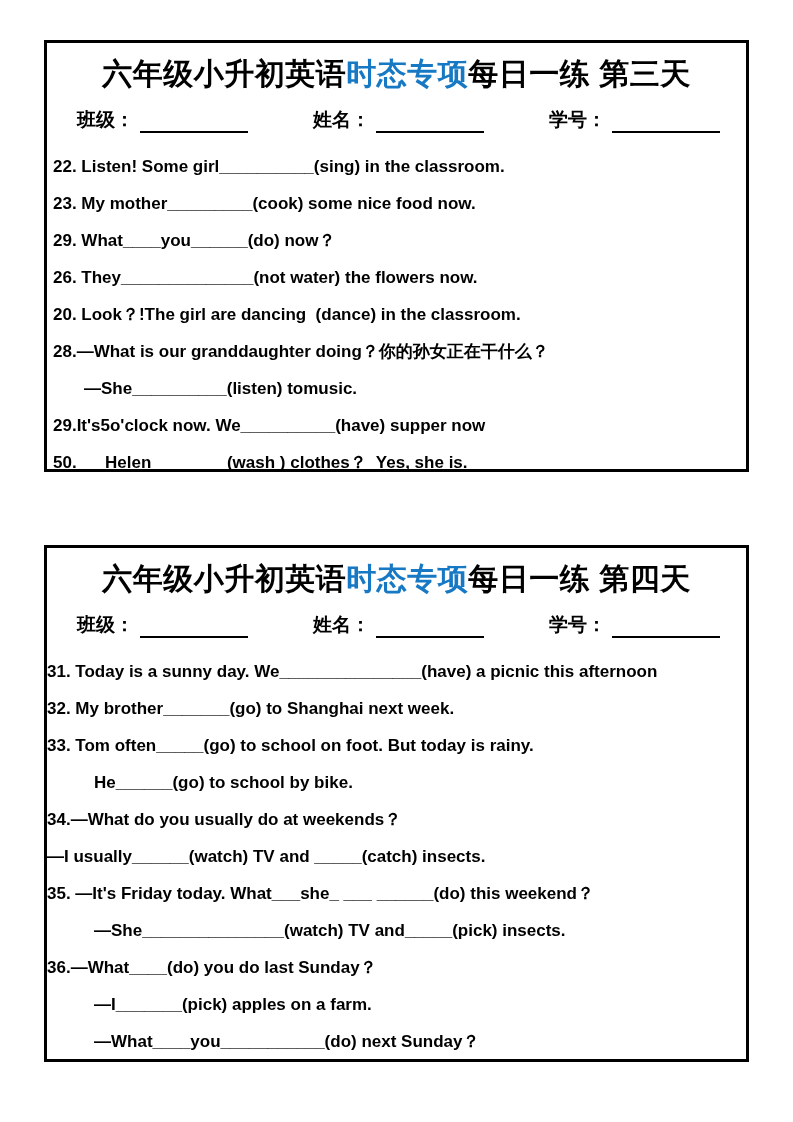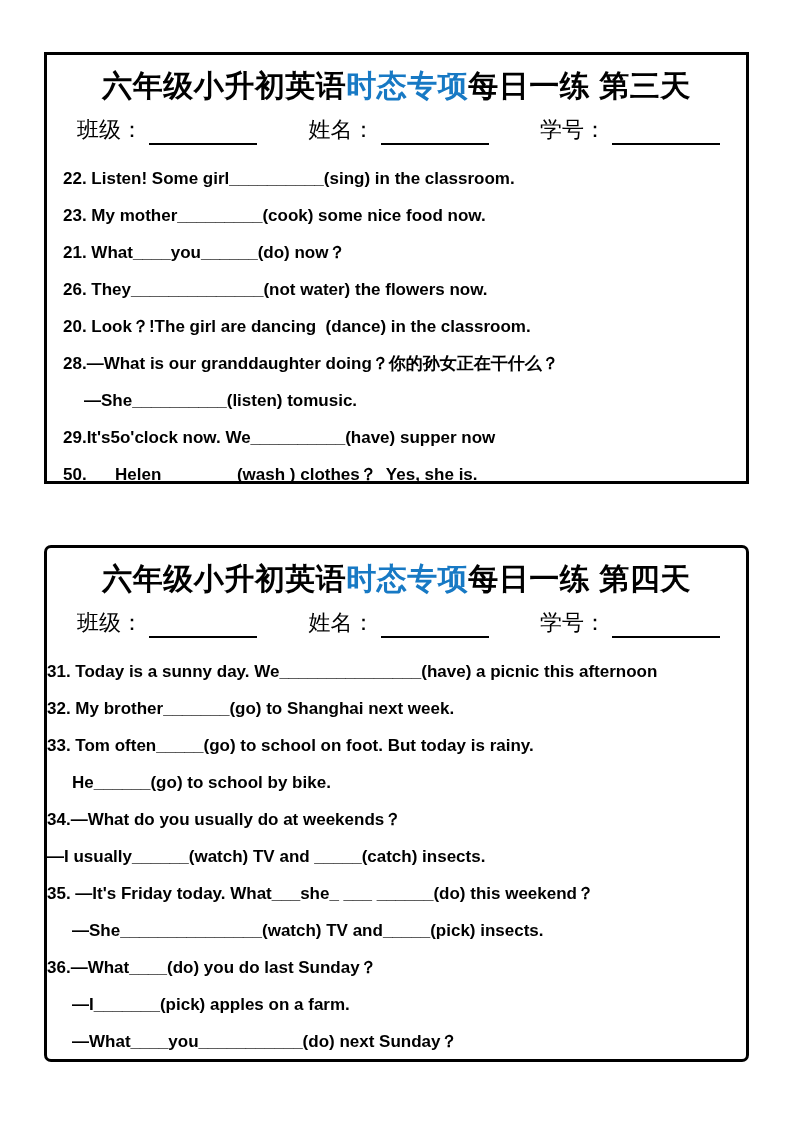--- a/index.html
+++ b/index.html
@@ -17,67 +17,67 @@
     overflow: hidden;
   }
   .sheet {
     position: absolute;
     left: 44px;
     width: 705px;
     box-sizing: border-box;
     border: 3px solid #000000;
     background: #ffffff;
   }
-  .sheet-1 { top: 52px;  height: 432px; }
-  .sheet-2 { top: 545px; height: 517px; border-radius: 7px; }
+  .sheet-1 { top: 40px;  height: 432px; }
+  .sheet-2 { top: 545px; height: 517px; }
 
   .title {
     margin-top: 10px;
     height: 42px;
     line-height: 42px;
     text-align: center;
     font-size: 30px;
     font-weight: bold;
     letter-spacing: 0.5px;
     white-space: nowrap;
   }
   .title .hl { color: #1779c4; }
 
   .fields {
     display: flex;
     justify-content: space-between;
     align-items: flex-end;
     margin: 12px 26px 0 30px;
     height: 26px;
-    font-size: 22px;
-    font-weight: normal;
+    font-size: 19px;
+    font-weight: bold;
   }
   .field { display: flex; align-items: flex-end; }
   .field-label { white-space: nowrap; }
   .field-blank {
     display: inline-block;
     width: 108px;
     height: 20px;
     margin-left: 6px;
     border-bottom: 2px solid #000000;
   }
 
   .lines { margin-top: 15px; }
   .line {
     height: 37px;
     line-height: 37px;
-    padding-left: 16px;
+    padding-left: 6px;
     font-size: 17px;
     font-weight: bold;
     white-space: pre;
     overflow: hidden;
   }
   .sheet-2 .line { padding-left: 0; }
   .line.indent { padding-left: 37px; }
-  .sheet-2 .line.indent { padding-left: 25px; }
+  .sheet-2 .line.indent { padding-left: 47px; }
 </style>
 </head>
 <body>
 
 <div class="page">
 
   <div class="sheet sheet-1">
     <div class="title">
       <span>六年级小升初英语</span><span class="hl">时态专项</span><span>每日一练 第三天</span>
     </div>
@@ -91,21 +91,21 @@
         <span class="field-blank"></span>
       </div>
       <div class="field">
         <span class="field-label">学号：</span>
         <span class="field-blank"></span>
       </div>
     </div>
     <div class="lines">
       <div class="line">22. Listen! Some girl__________(sing) in the classroom.</div>
       <div class="line">23. My mother_________(cook) some nice food now.</div>
-      <div class="line">21. What____you______(do) now？</div>
+      <div class="line">29. What____you______(do) now？</div>
       <div class="line">26. They______________(not water) the flowers now.</div>
       <div class="line">20. Look？!The girl are dancing  (dance) in the classroom.</div>
       <div class="line">28.—What is our granddaughter doing？你的孙女正在干什么？</div>
       <div class="line indent">—She__________(listen) tomusic.</div>
       <div class="line">29.It's5o'clock now. We__________(have) supper now</div>
       <div class="line">50.___Helen________(wash ) clothes？  Yes, she is.</div>
     </div>
   </div>
 
   <div class="sheet sheet-2">

